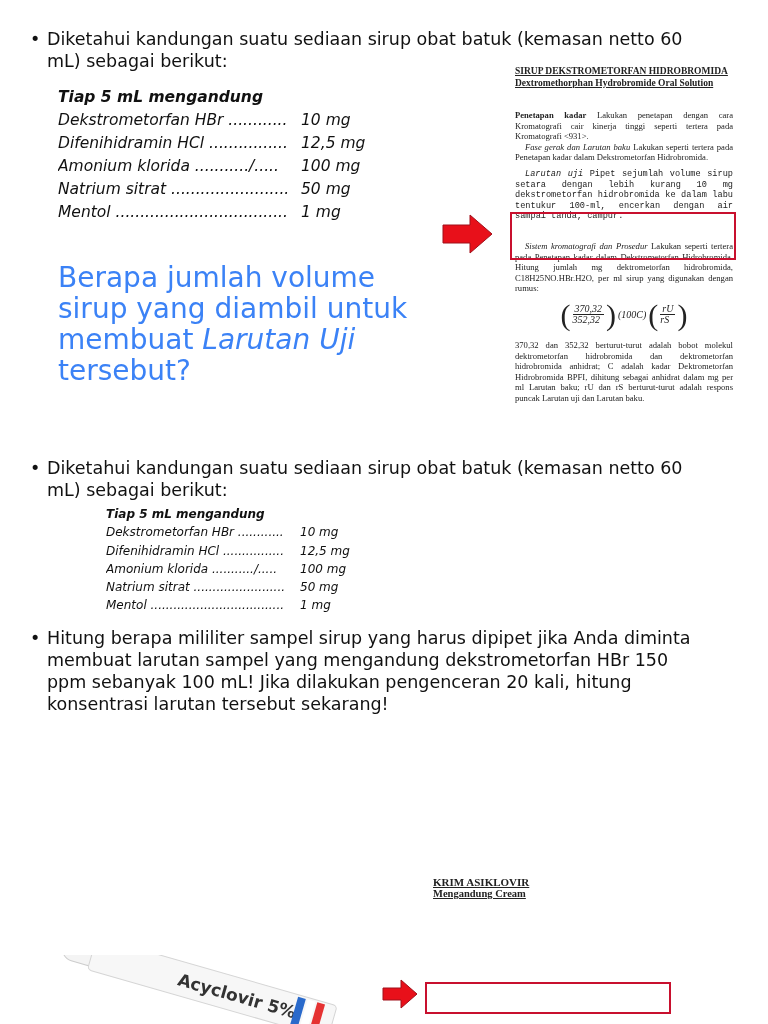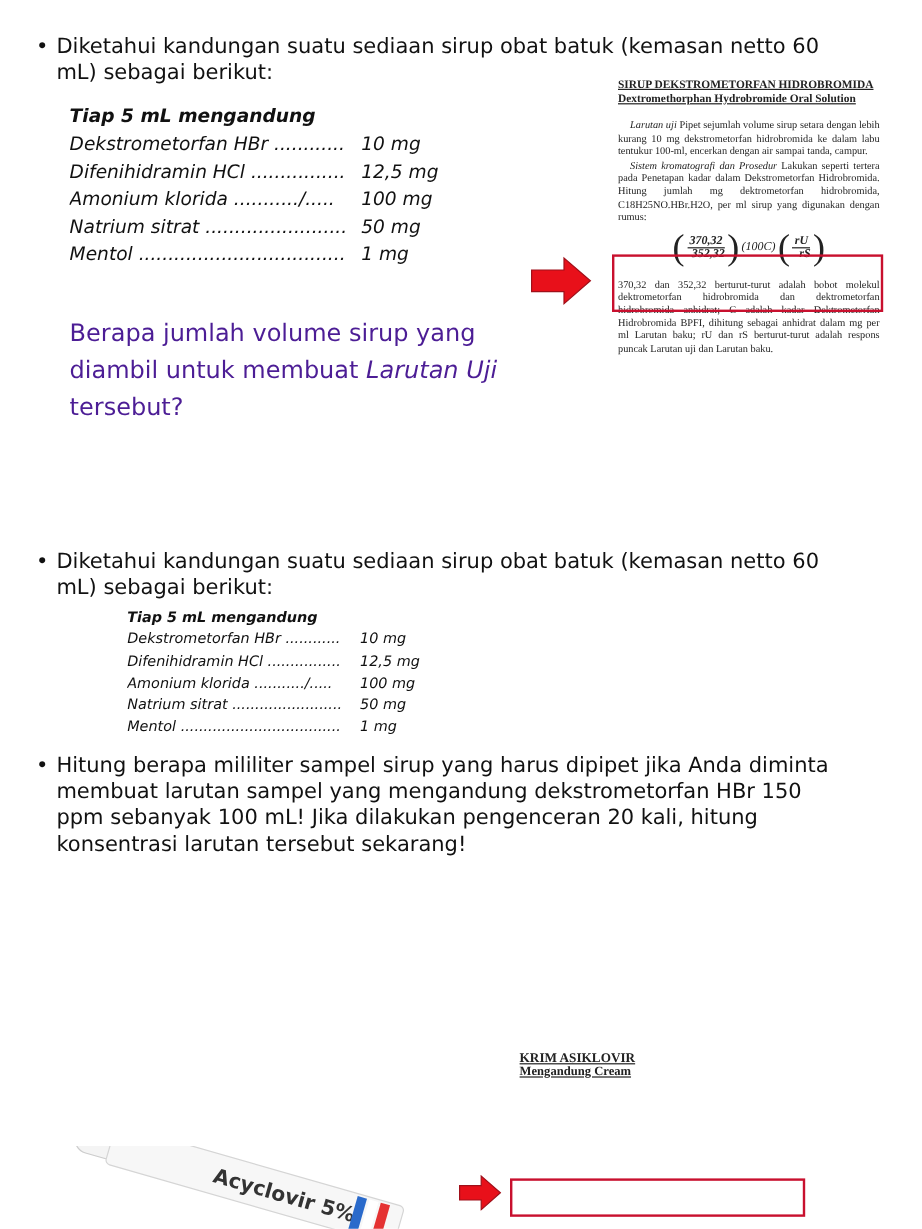--- a/index.html
+++ b/index.html
@@ -3,28 +3,28 @@
 <meta charset="utf-8">
 <style>
   html, body { margin:0; padding:0; }
   body { width:768px; height:1024px; background:#ffffff; position:relative; overflow:hidden; font-family:"Liberation Sans", sans-serif; color:#111; }
   .abs { position:absolute; }
   .bullet-para { font-family:"DejaVu Sans", sans-serif; font-size:17.5px; line-height:22px; color:#111; }
   .bullet-para .dot { position:absolute; left:-17px; top:0; }
   .ing-title { font-weight:bold; font-style:italic; }
   .ing-row { display:flex; font-style:italic; }
   .ing-row .name { white-space:nowrap; overflow:hidden; }
-  .q { font-family:"DejaVu Sans", sans-serif; font-size:20px; line-height:31px; color:#4c1d95; }
+  .q { font-family:"DejaVu Sans", sans-serif; font-size:28px; line-height:31px; color:#3b82f6; }
   .ref { font-family:"Liberation Serif", serif; font-size:8.6px; line-height:10.6px; color:#222; text-align:justify; }
   .ref p { margin:0 0 6px 0; }
   .ref .hd { font-weight:bold; font-size:9.5px; line-height:12px;text-decoration:underline; }
   .redbox { position:absolute; border:2px solid #c8102e; }
   .arrow svg { display:block; }
   .formula { font-family:"Liberation Serif", serif; font-style:italic; font-size:10px; display:flex; align-items:center; justify-content:center; gap:2px; }
-  .frac { display:inline-flex; flex-direction:column; align-items:flex-end;font-weight:bold; }
+  .frac { display:inline-flex; flex-direction:column; align-items:flex-start; }
   .frac .num { border-bottom:1px solid #222; padding:0 2px; }
   .paren { font-size:30px; font-style:normal; line-height:30px; }
 </style>
 </head>
 <body>
 
 <div class="abs bullet-para" style="left:47px; top:28px; width:660px;">
   <span class="dot">•</span>
   <span>Diketahui kandungan suatu sediaan sirup obat batuk (kemasan netto 60 mL) sebagai berikut:</span>
 </div>
@@ -58,22 +58,24 @@
 </div>
 
 <div class="abs arrow" style="left:442px; top:213px;">
   <svg width="52" height="42" viewBox="0 0 52 42">
       <polygon points="1,12 28,12 28,2 50,21 28,40 28,30 1,30" fill="#e8101a" stroke="#a0101a" stroke-width="1"></polygon>
     </svg>
 </div>
 
 <div class="abs ref" style="left:515px; top:65px; width:218px;">
   <p class="hd" style="margin:0">SIRUP DEKSTROMETORFAN HIDROBROMIDA</p>
-  <p class="hd" style="margin-bottom:10px;">Dextromethorphan Hydrobromide Oral Solution</p>
-  <p style="text-indent:10px; margin-bottom:2px;"><i>Larutan uji</i><span> Pipet sejumlah volume sirup setara dengan lebih kurang 10 mg dekstrometorfan hidrobromida ke dalam labu tentukur 100-ml, encerkan dengan air sampai tanda, campur.</span></p>
+  <p class="hd" style="margin-bottom:21px;">Dextromethorphan Hydrobromide Oral Solution</p>
+  <p style="margin-bottom:0"><b>Penetapan kadar</b><span> Lakukan penetapan dengan cara Kromatografi cair kinerja tinggi seperti tertera pada Kromatografi &lt;931&gt;.</span></p>
+  <p style="text-indent:10px"><i>Fase gerak dan Larutan baku</i><span> Lakukan seperti tertera pada Penetapan kadar dalam Dekstrometorfan Hidrobromida.</span></p>
+  <p style="text-indent:10px; margin-bottom:19px;font-family:Liberation Mono, monospace;"><i>Larutan uji</i><span> Pipet sejumlah volume sirup setara dengan lebih kurang 10 mg dekstrometorfan hidrobromida ke dalam labu tentukur 100-ml, encerkan dengan air sampai tanda, campur.</span></p>
   <p style="text-indent:10px"><i>Sistem kromatografi dan Prosedur</i><span> Lakukan seperti tertera pada Penetapan kadar dalam Dekstrometorfan Hidrobromida. Hitung jumlah mg dektrometorfan hidrobromida, C18H25NO.HBr.H2O, per ml sirup yang digunakan dengan rumus:</span></p>
   <div class="formula" style="margin:6px 0 10px 0;">
     <span class="paren">(</span>
     <span class="frac">
         <span class="num">370,32</span>
         <span>352,32</span>
       </span>
     <span class="paren">)</span>
     <span>(100C)</span>
     <span class="paren">(</span>

